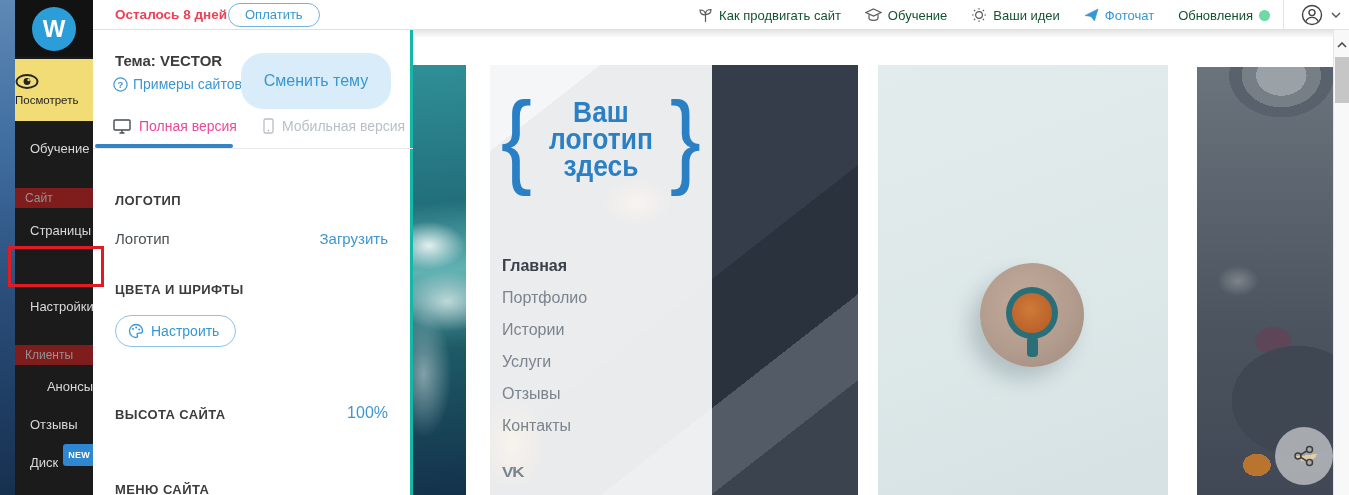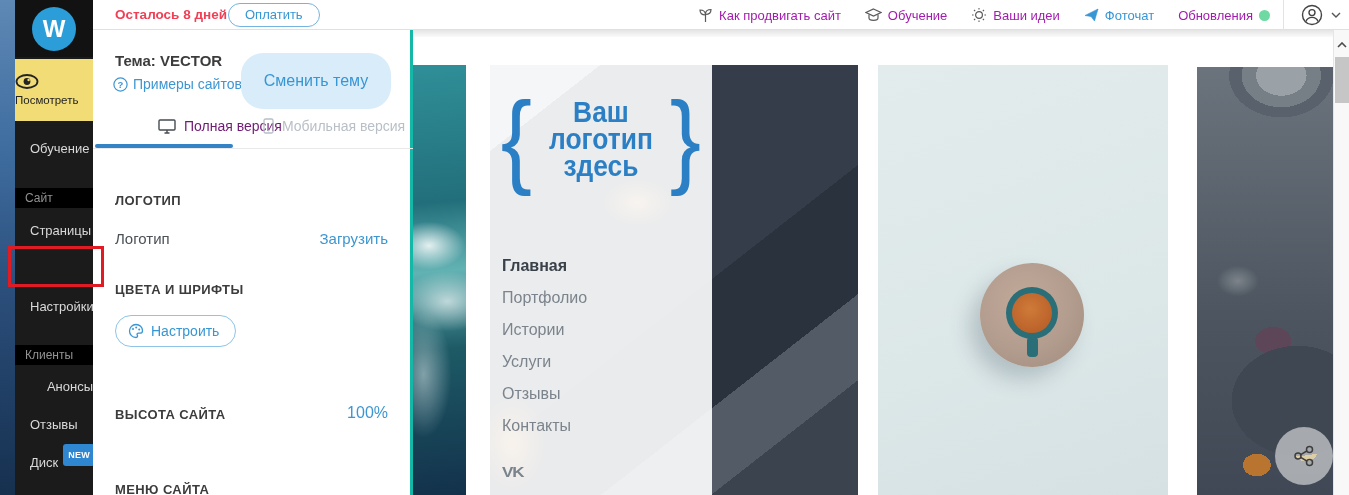--- a/index.html
+++ b/index.html
@@ -15,48 +15,48 @@
   
   #sidebar { left:15px; top:0; width:78px; height:495px; background:#1b1b1b; }
   .sb-logo { left:0; top:0; width:78px; height:57px; background:#121212; display:flex; align-items:center; justify-content:center; }
   .sb-logo-circle { width:44px; height:44px; border-radius:50%; background:#2b9dd8; color:#fff; font-weight:bold;
     font-size:24px; display:flex; align-items:center; justify-content:center; }
   .sb-view { left:0; top:59px; width:78px; height:62px; background:#f1dc75; color:#242424;
     display:flex; flex-direction:column; align-items:flex-start; justify-content:center; gap:5px; cursor:pointer; }
   .sb-view span { font-size:11.5px; }
   .sb-item { left:0; width:78px; height:34px; color:#d9d9d9; font-size:13px; display:flex; align-items:center;
     padding-left:15px; cursor:pointer; }
-  .sb-section { left:0; width:78px; height:20px; background:#000000; color:#929292; font-size:12px;
+  .sb-section { left:0; width:78px; height:20px; background:#7f1d1d; color:#929292; font-size:12px;
     display:flex; align-items:center; padding-left:10px; }
   .sb-active { background:#232b35; border-left:4px solid #4f94d6; padding-left:11px; height:36px; }
   .sb-badge { background:#2e87d0; color:#fff; font-size:9px; font-weight:bold; padding:6px 5px; border-radius:3px;
     margin-left:5px; position:relative; top:-7px; letter-spacing:.3px; }
   #annotation { left:8px; top:246px; width:96px; height:41px; border:3px solid #e01b24; z-index:50; pointer-events:none; }
 
   
   #topbar { left:93px; top:0; width:1256px; height:30px; background:#fff; border-bottom:1px solid #e0e0e0; }
   .trial { left:22px; top:0; height:30px; line-height:30px; color:#ef4056; font-size:13.5px; font-weight:bold; }
   .pay-btn { left:135px; top:3px; height:24px; padding:0 16px; border:1px solid #74b4e0; border-radius:13px;
     color:#3796d4; font-size:13px; line-height:22px; background:#fff; cursor:pointer; }
   .top-nav { right:79px; top:0; height:30px; display:flex; align-items:center; gap:24px; }
-  .tn-item { display:flex; align-items:center; gap:6px; font-size:13px; color:#a21caf; cursor:pointer; white-space:nowrap; }
+  .tn-item { display:flex; align-items:center; gap:6px; font-size:13px; color:#14532d; cursor:pointer; white-space:nowrap; }
   .tn-item.blue { color:#3796d4; }
   .green-dot { width:11px; height:11px; border-radius:50%; background:#6fd9a3; }
   .tb-divider { left:1190px; top:0; width:1px; height:30px; background:#e3e3e3; }
   .account { left:1200px; top:0; height:30px; width:56px; display:flex; align-items:center; justify-content:center; gap:8px;
     color:#444; cursor:pointer; }
 
   
   #panel { left:93px; top:30px; width:320px; height:465px; background:#fff; border-right:3px solid #14b8a6; }
   .theme-title { left:22px; top:22px; font-size:15px; font-weight:bold; color:#3c3c3c; }
   .examples { left:20px; top:46px; display:flex; align-items:center; gap:5px; color:#3d96d2; font-size:14px; cursor:pointer; }
   .change-btn { left:148px; top:23px; width:150px; height:56px; border:none; border-radius:22px; background:#d9ecf9;
     color:#3796d4; font-size:16px; cursor:pointer; font-family:inherit; }
   .tab { top:88px; display:flex; align-items:center; gap:8px; font-size:14px; cursor:pointer; }
-  .tab-full { left:20px; color:#701a75;margin-left:45px; }
+  .tab-full { left:20px; color:#ec4899; }
   .tab-mobile { left:170px; color:#b8bfc6; }
   .tab-underline { left:2px; top:114px; width:138px; height:4px; background:#3483c4; border-radius:2px; }
   .panel-divider { left:0; top:118px; width:320px; height:1px; background:#e9e9e9; }
   .sec-h { left:22px; font-size:13px; font-weight:bold; color:#3c3c3c; letter-spacing:.4px; }
   .row-label { left:22px; font-size:15px; color:#4b5157; }
   .row-link { right:22px; font-size:15px; color:#3d96d2; cursor:pointer; }
   .custom-btn { left:22px; top:285px; height:32px; padding:0 16px 0 12px; border:1px solid #8ec4e8; border-radius:17px;
     background:#fff; color:#3796d4; font-size:14px; display:flex; align-items:center; gap:7px; cursor:pointer; font-family:inherit; }
 
   

